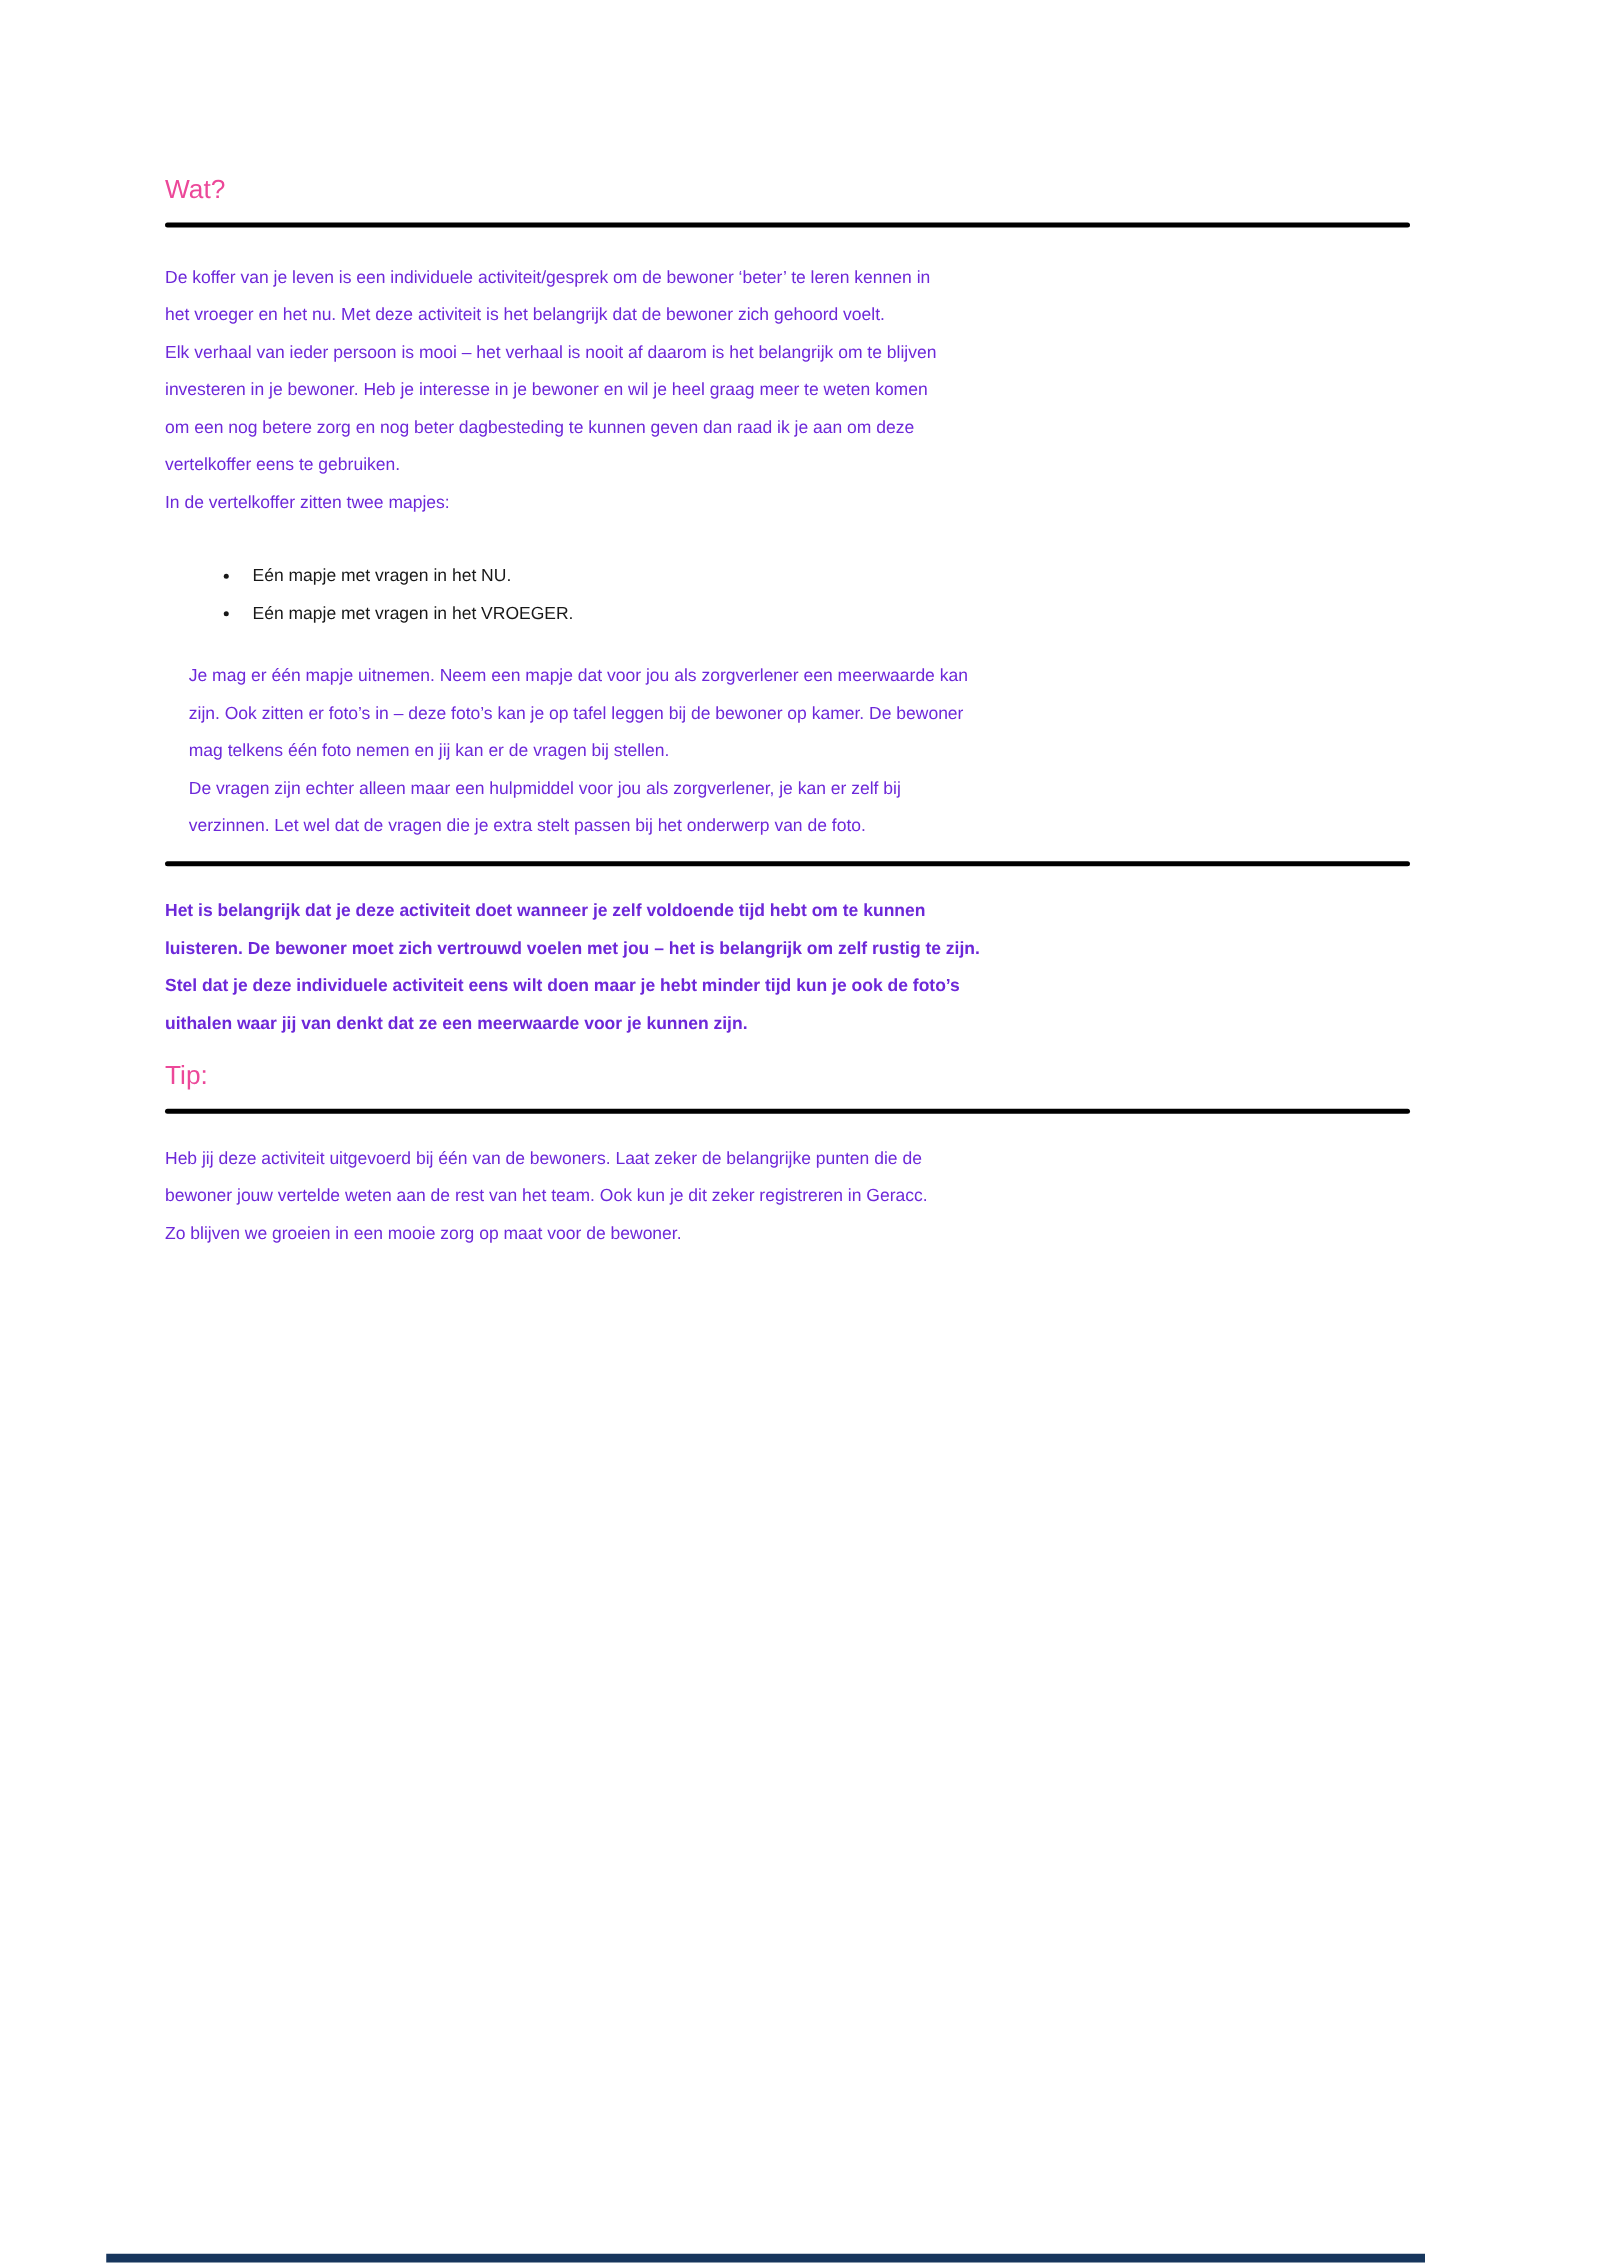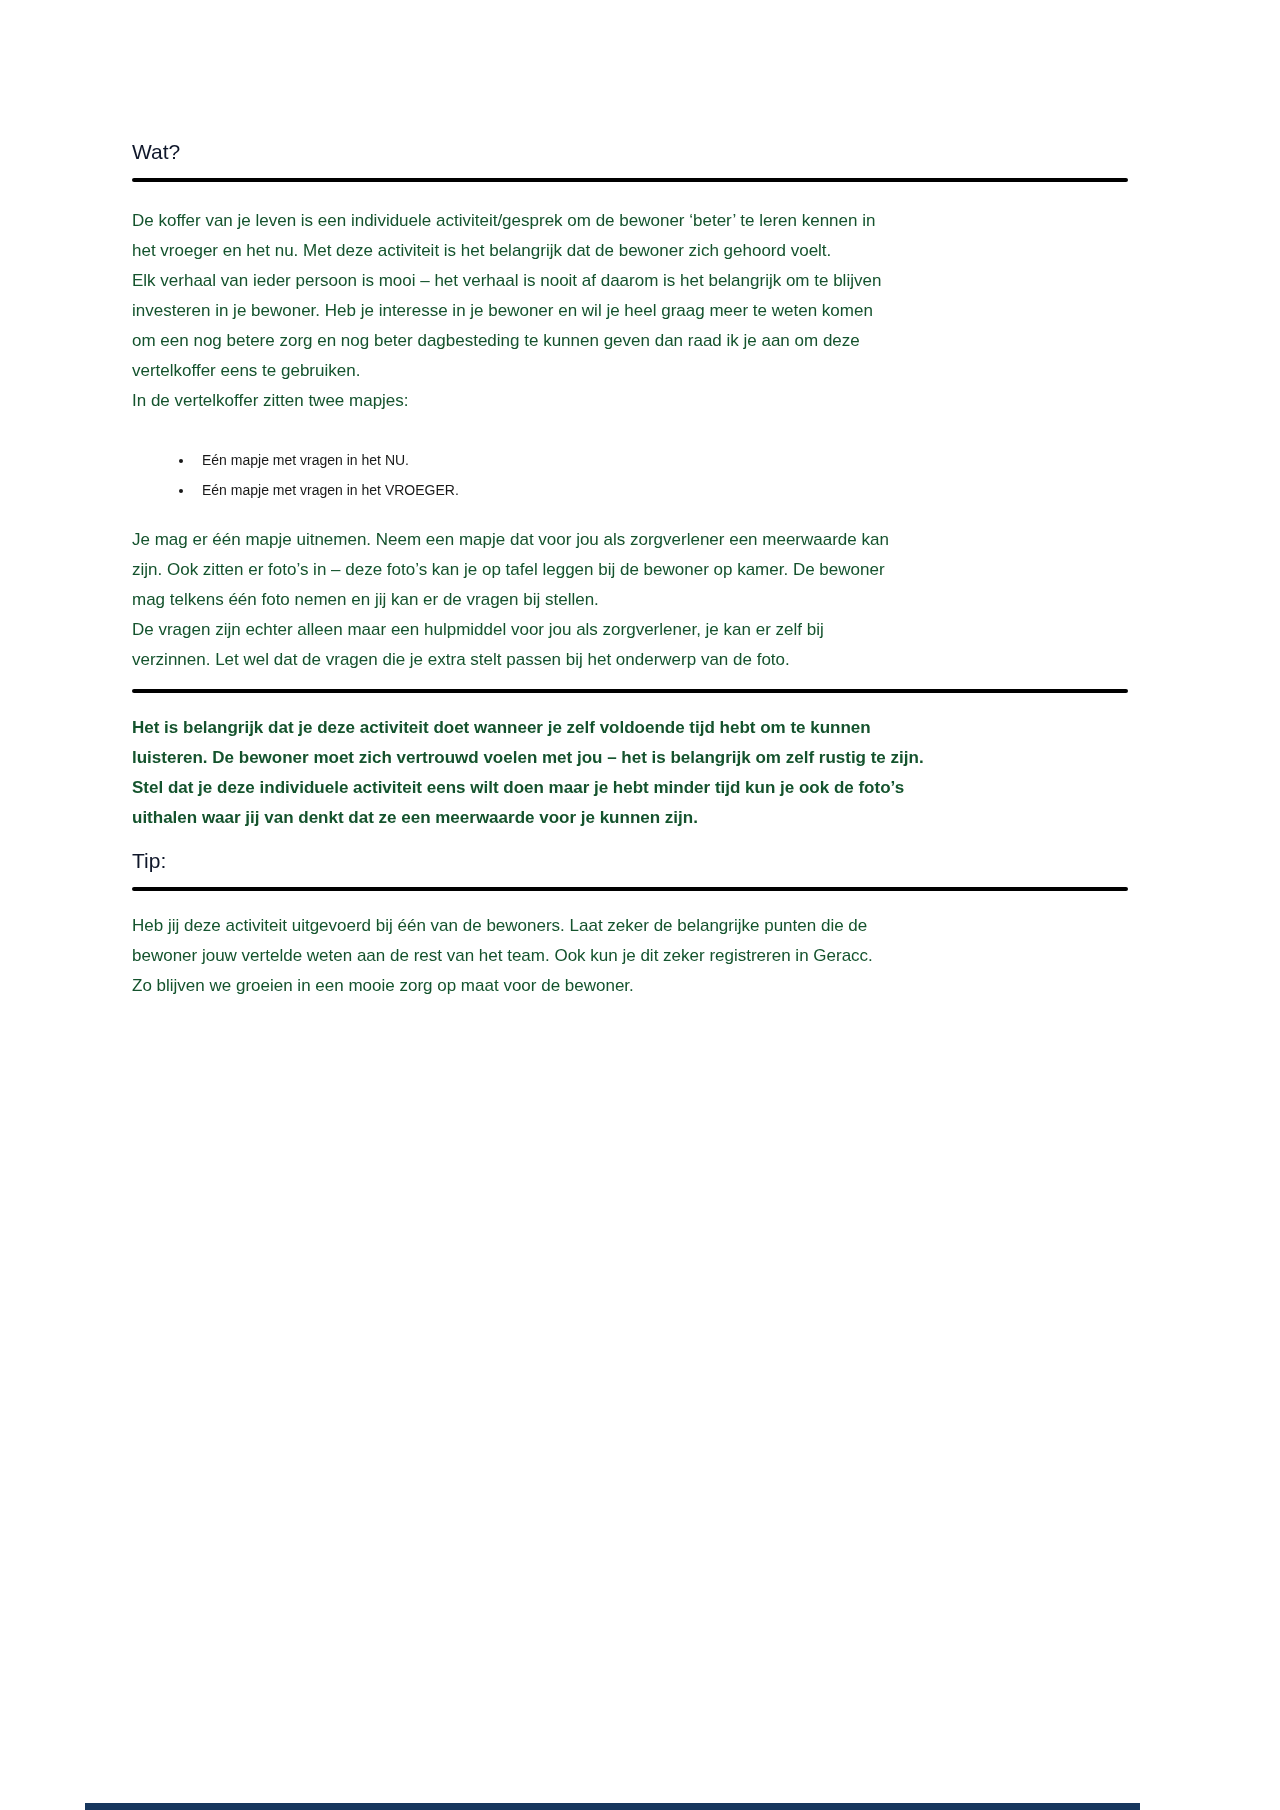--- a/index.html
+++ b/index.html
@@ -17,46 +17,46 @@
     position: absolute;
     left: 132px;
     top: 140px;
     width: 996px;
     color: #181818;
   }
   .heading {
     font-size: 21px;
     line-height: 24px;
     font-weight: 400;
-    color: #0f172a;
+    color: #ec4899;
   }
   .rule {
     margin-top: 14px;
     height: 4px;
     background: #000000;
     border-radius: 2px;
   }
   .body-text {
-    font-size: 17px;
+    font-size: 14px;
     line-height: 30px;
     white-space: pre-line;
-    color: #14532d;
+    color: #6d28d9;
   }
   .sec-wat .intro { margin-top: 24px; }
   .bullet-list {
     margin-top: 29px;
     padding-left: 62px;
     list-style-type: disc;
   }
   .bullet-list li {
     font-size: 14px;
     line-height: 30px;
     padding-left: 8px;
   }
-  .sec-wat .outro { margin-top: 20px; }
+  .sec-wat .outro { margin-top: 20px; margin-left: 19px; }
   .sec-wanneer .heading { margin-top: 17px; }
   .sec-wanneer .body-text { margin-top: 20px; font-weight: bold; }
   .sec-tip .heading { margin-top: 16px; }
   .sec-tip .body-text { margin-top: 20px; }
   .bottom-bar {
     position: absolute;
     left: 85px;
     top: 1803px;
     width: 1055px;
     height: 7px;

